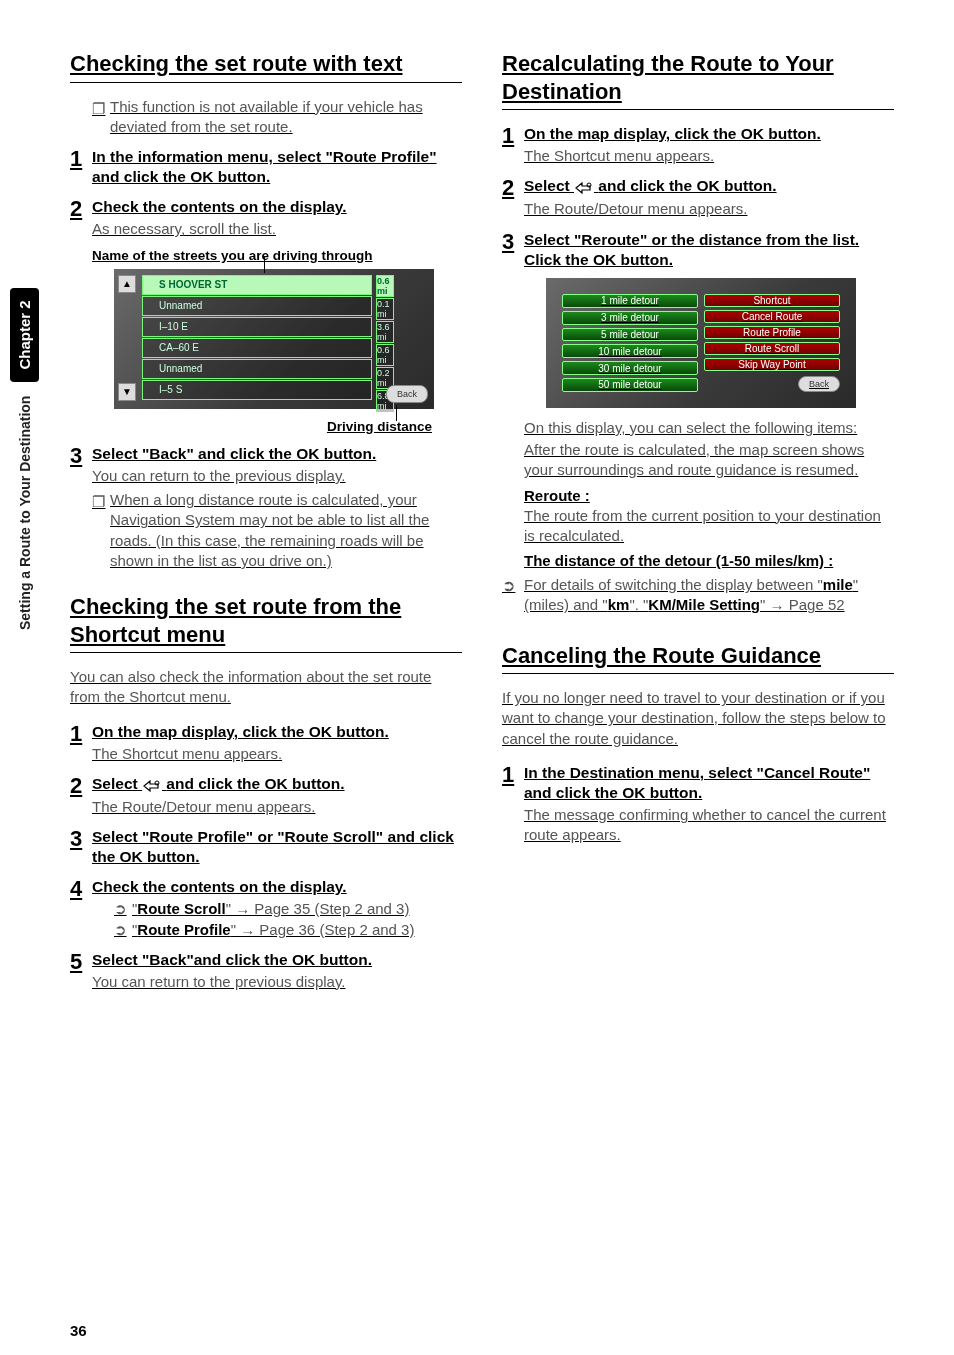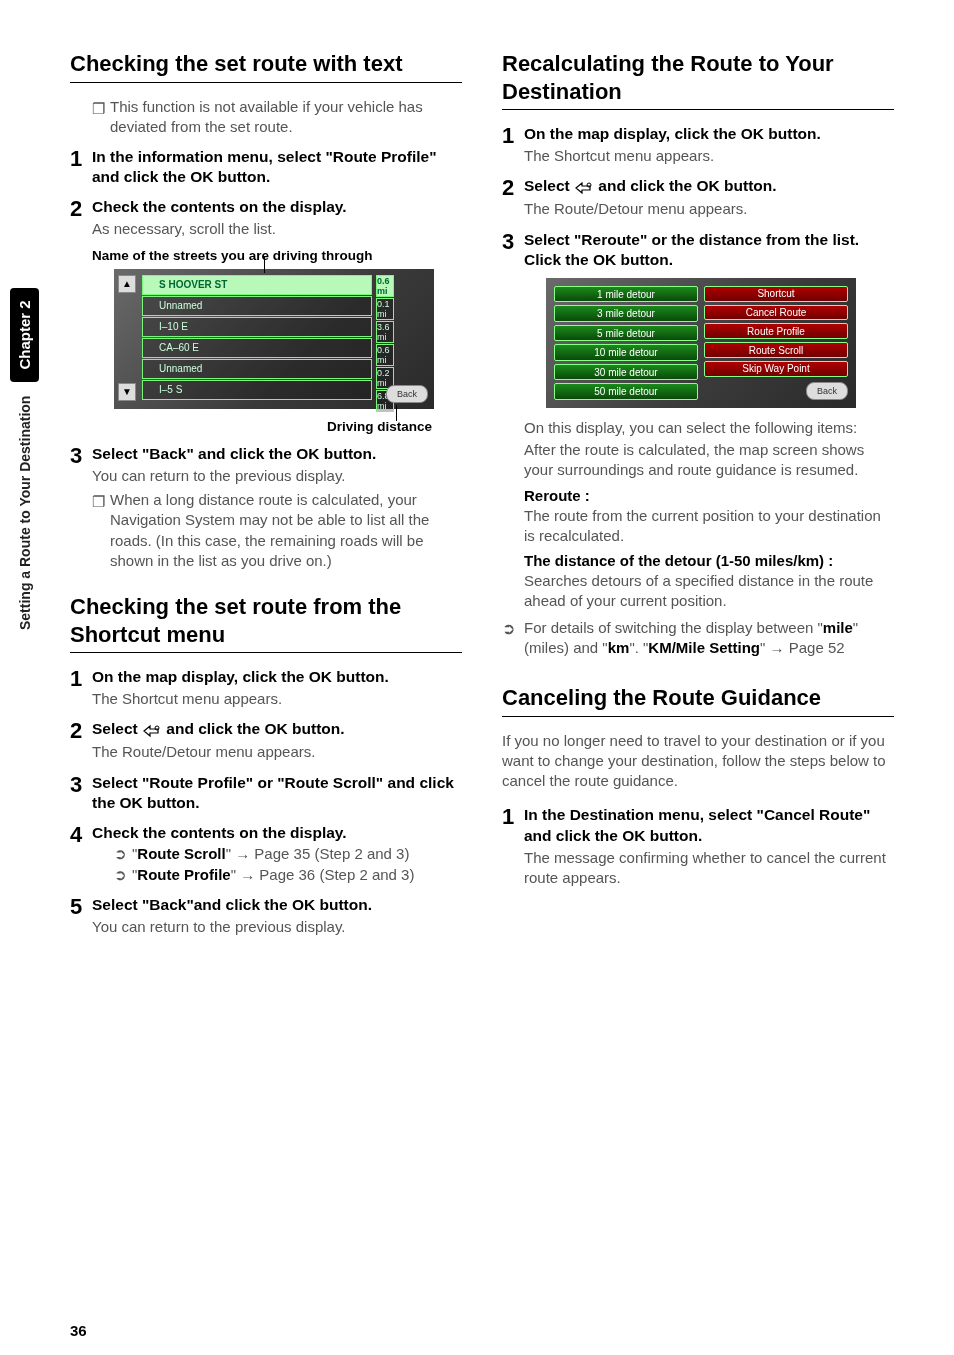--- a/index.html
+++ b/index.html
@@ -9,20 +9,21 @@
     background: #fff;
     color: #000;
     width: 954px;
     height: 1355px;
     position: relative;
     box-sizing: border-box;
   }
   .page {
     padding: 50px 60px 30px 70px;
     display: block;
+    text-decoration: underline;
   }
   .columns {
     display: flex;
     gap: 40px;
   }
   .col {
     flex: 1;
     min-width: 0;
   }
   h2.section {
@@ -199,21 +200,21 @@
   
   .caption-right { text-align:right; margin-right: 30px; margin-left:22px; font-weight:bold; font-size:13.5px; margin-top:10px;}
 
   
   .shot2 {
     width: 310px;
     height: 130px;
     background: linear-gradient(135deg, #6a6a6a 0%, #3a3a3a 60%, #2a2a2a 100%);
     margin: 8px 0 10px 22px;
     position: relative;
-    padding: 8px;
+    padding: 16px;
     box-sizing: border-box;
     display: flex;
     gap: 6px;
   }
   .shot2 .colm { flex:1; display:flex; flex-direction:column; gap:3px; }
   .shot2 .btn {
     flex:1;
     border: 1px solid #88ff88;
     background: linear-gradient(#b00000,#700000);
     border-radius: 2px;
@@ -339,20 +340,21 @@
           <div class="step-sub">You can return to the previous display.</div>
         </div>
       </div>
       <div class="bullet">
         <span class="icon">❐</span>
         <span>When a long distance route is calculated, your Navigation System may not be able to list all the roads. (In this case, the remaining roads will be shown in the list as you drive on.)</span>
       </div>
 
       <h2 class="section" style="margin-top:22px;">Checking the set route from the Shortcut menu</h2>
       <div class="hr"></div>
+      <p class="body">You can also check the information about the set route from the Shortcut menu.</p>
 
       <div class="step">
         <div class="step-num">1</div>
         <div class="step-body">
           <div class="step-title">On the map display, click the OK button.</div>
           <div class="step-sub">The Shortcut menu appears.</div>
         </div>
       </div>
 
       <div class="step">
@@ -465,21 +467,20 @@
             </div>
           </div>
 
           <div class="step-sub" style="margin-top:6px;">On this display, you can select the following items:</div>
           <div class="step-sub">After the route is calculated, the map screen shows your surroundings and route guidance is resumed.</div>
 
           <div class="boldblock">Reroute :</div>
           <div class="step-sub">The route from the current position to your destination is recalculated.</div>
 
           <div class="boldblock">The distance of the detour (1-50 miles/km) :</div>
-          <div class="step-sub">Searches detours of a specified distance in the route ahead of your current position.</div>
         </div>
       </div>
 
       <div class="ref">
         <span class="ic">➲</span>
         <span>
           <span>For details of switching the display between "</span><span class="boldinline">mile</span><span>" (miles) and "</span><span class="boldinline">km</span><span>". "</span><span class="boldinline">KM/Mile Setting</span><span>" → Page 52</span>
         </span>
       </div>
 

